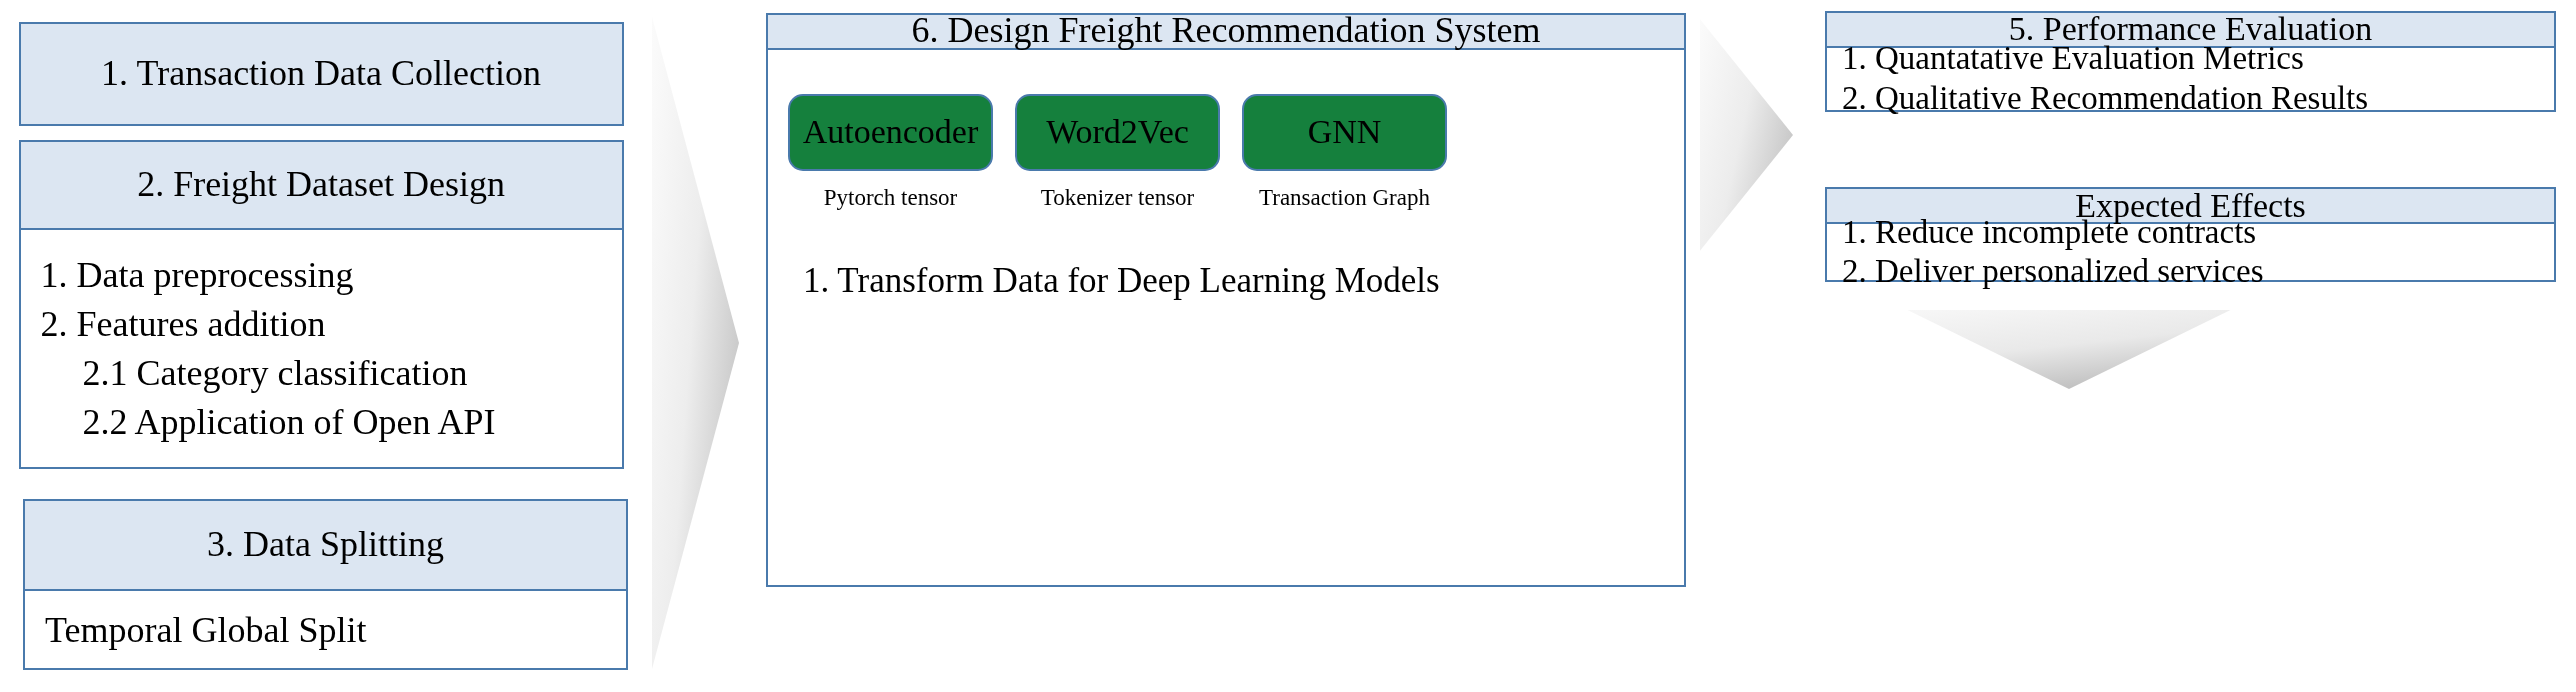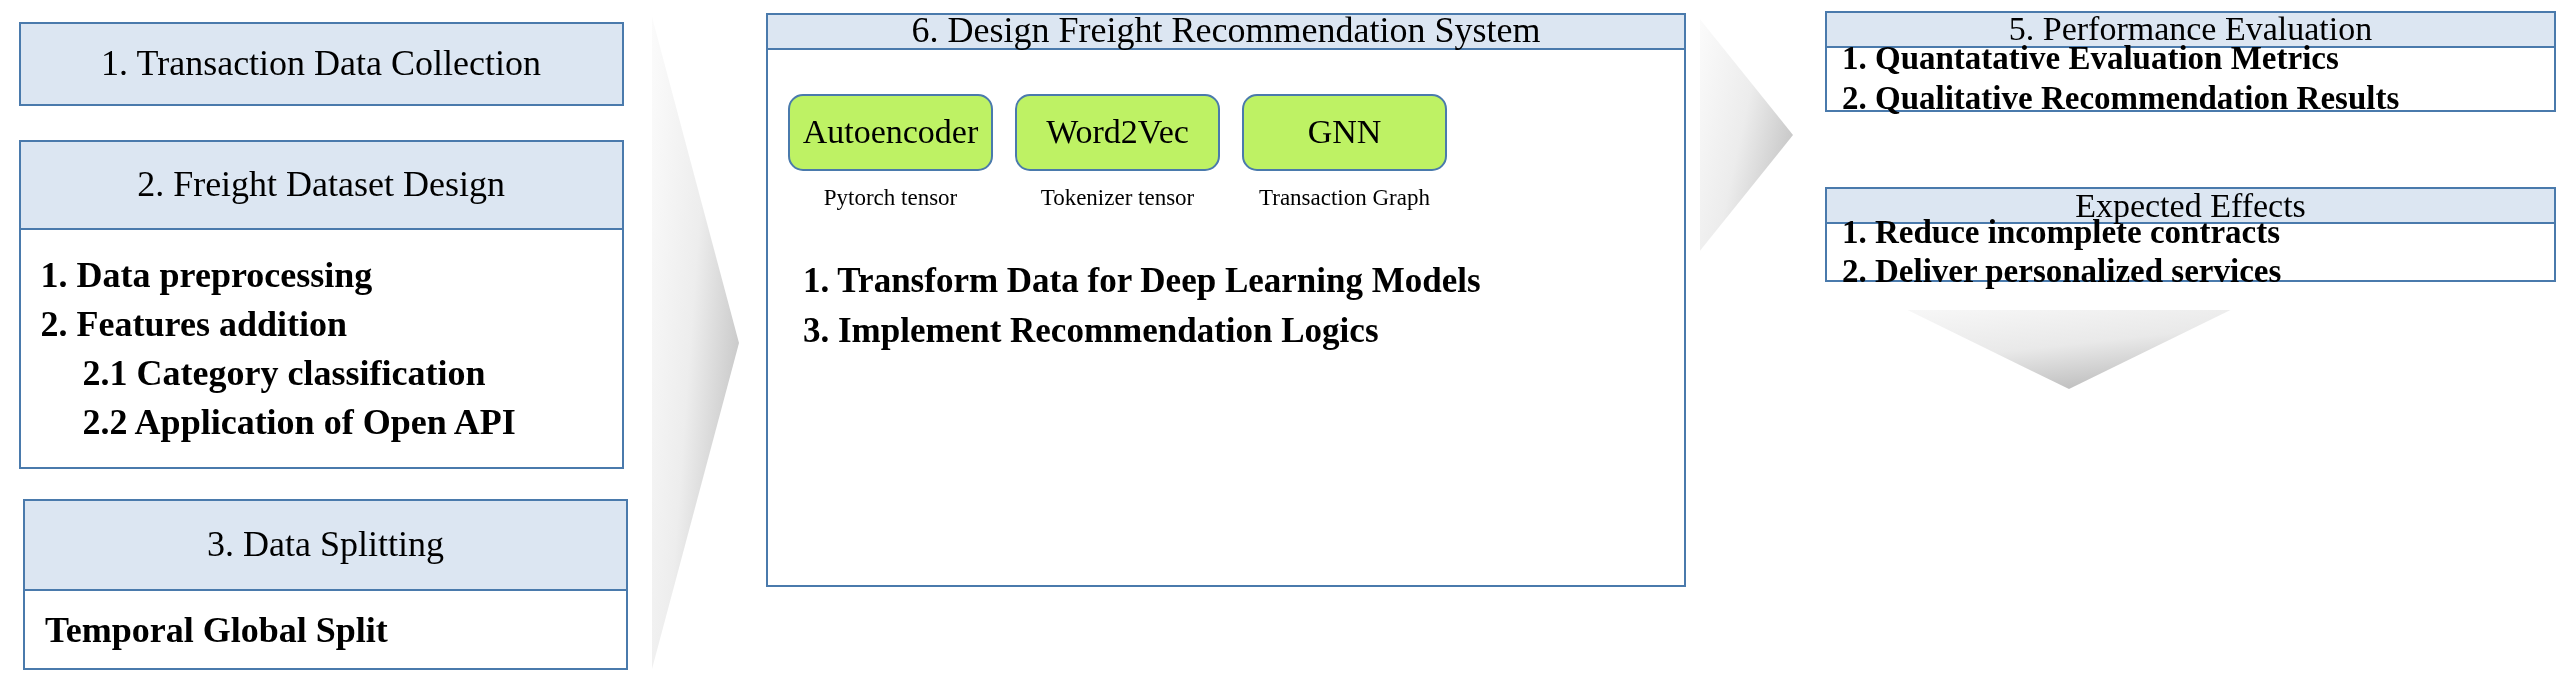--- a/index.html
+++ b/index.html
@@ -23,46 +23,46 @@
   .card .bdy{
     box-sizing:border-box;
     background:#ffffff;
     border:2.3px solid #4a7aac;
     border-top:0;
     display:flex;flex-direction:column;justify-content:center;
   }
   .card.hdr-only .hdr{border-bottom-width:2.3px;}
 
   .lines{display:block;}
-  .lines .ln{display:block;white-space:pre;font-weight:bold;}
+  .lines .ln{display:block;white-space:pre;}
 
   
   #card-1{left:18.6px;top:21.5px;width:605px;height:90px;}
-  #card-1 .hdr{width:100%;height:84px;font-size:36px;}
+  #card-1 .hdr{width:100%;height:104px;font-size:36px;}
 
   #card-2{left:18.6px;top:140px;width:605px;height:329px;}
   #card-2 .hdr{width:100%;height:90px;font-size:36px;}
   #card-2 .bdy{width:100%;height:239px;font-size:36px;padding:10.5px 0 10.5px 20px;}
   #card-2 .bdy .ln{padding:3.5px 0;}
   #card-2 .bdy .ln.sub{padding-left:42px;}
 
   #card-3{left:23px;top:499px;width:605px;height:171px;}
   #card-3 .hdr{width:100%;height:92px;font-size:36px;}
   #card-3 .bdy{width:100%;height:79px;font-size:36px;padding:0 0 0 20px;}
 
   
   #card-4{left:766px;top:12.8px;width:920px;height:574px;}
   #card-4 .hdr{width:100%;height:37px;font-size:36px;}
   #card-4 .bdy{width:100%;height:537px;justify-content:flex-start;padding:0;}
 
   .model-row{display:flex;gap:22px;margin:44px 0 0 20px;}
   .model-col{display:flex;flex-direction:column;align-items:center;width:205px;}
   .pill{
     box-sizing:border-box;width:100%;height:77px;
-    border:2.9px solid #4a7aac;border-radius:15px;background:#bef264;
+    border:2.9px solid #4a7aac;border-radius:15px;background:#15803d;
     display:flex;align-items:center;justify-content:center;
     font-size:34px;line-height:1;
   }
   .pill-cap{margin-top:15px;font-size:23px;line-height:1;text-align:center;white-space:pre;font-family:Liberation Serif, serif;}
 
   .steps{margin:47px 0 0 35px;font-size:35px;}
   .steps .ln{padding:5.2px 0;}
 
   
   #card-5{left:1825px;top:10.5px;width:731px;height:101px;}
@@ -132,21 +132,20 @@
           <div class="pill-cap">Tokenizer tensor</div>
         </div>
         <div class="model-col">
           <div class="pill">GNN</div>
           <div class="pill-cap">Transaction Graph</div>
         </div>
       </div>
 
       <div class="steps lines">
         <span class="ln">1. Transform Data for Deep Learning Models</span>
-        <span class="ln">3. Implement Recommendation Logics</span>
       </div>
 
     </div>
   </div>
 
   <div class="arrow" id="arrow-2" style="left:1700px;top:19px;width:93px;height:232px;">
     <svg width="93" height="232" viewBox="0 0 160 398" xmlns="http://www.w3.org/2000/svg">
       <defs>
         <linearGradient id="ag2" x1="0" y1="0" x2="1" y2="0.55">
           <stop offset="0%" stop-color="#fbfbfb"></stop>

